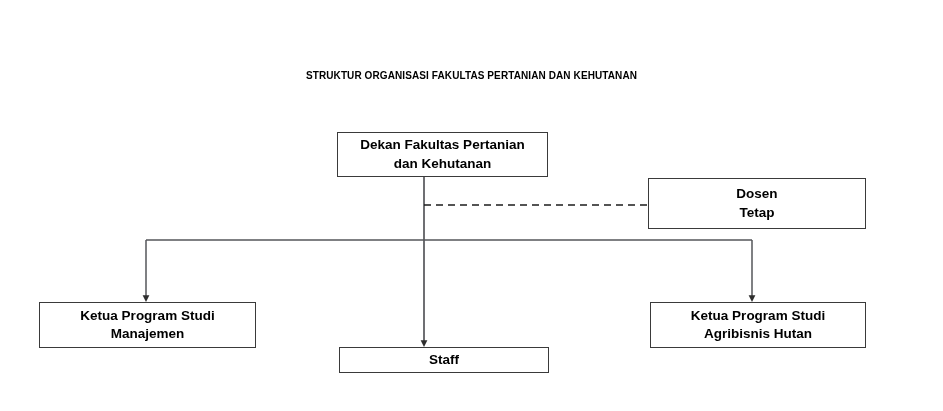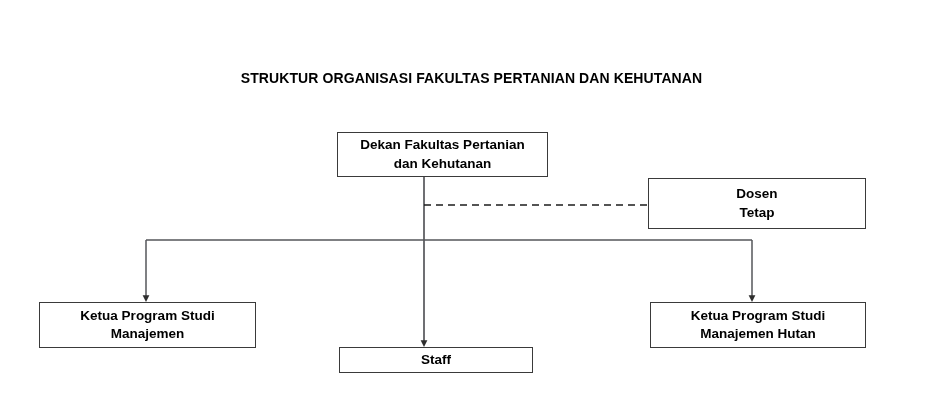--- a/index.html
+++ b/index.html
@@ -25,21 +25,21 @@
     top: 0;
     width: 943px;
     height: 411px;
   }
   .chart-title {
     position: absolute;
     left: 0;
     top: 70px;
     width: 943px;
     text-align: center;
-    font-size: 14px;
+    font-size: 10px;
     font-weight: bold;
     letter-spacing: 0.1px;
     color: #000000;
     white-space: nowrap;
   }
   .node {
     position: absolute;
     box-sizing: border-box;
     background: #ffffff;
     border: 1.6px solid #3a3a3a;
@@ -100,26 +100,26 @@
     </span>
   </div>
 
   <div class="node" style="left:39px; top:302px; width:217px; height:46px;">
     <span class="node-text">
       <span class="node-line">Ketua Program Studi</span>
       <span class="node-line">Manajemen</span>
     </span>
   </div>
 
-  <div class="node" style="left:339px; top:347px; width:194px; height:26px;">
+  <div class="node" style="left:339px; top:347px; width:210px; height:26px;">
     <span class="node-text">
       <span class="node-line">Staff</span>
     </span>
   </div>
 
   <div class="node" style="left:650px; top:302px; width:216px; height:46px;">
     <span class="node-text">
       <span class="node-line">Ketua Program Studi</span>
-      <span class="node-line">Manajemen Hutan</span>
+      <span class="node-line">Agribisnis Hutan</span>
     </span>
   </div>
 
 </div>
 
 </body></html>

